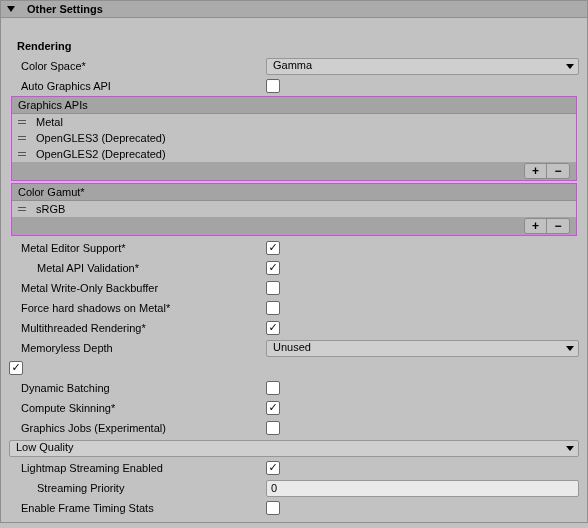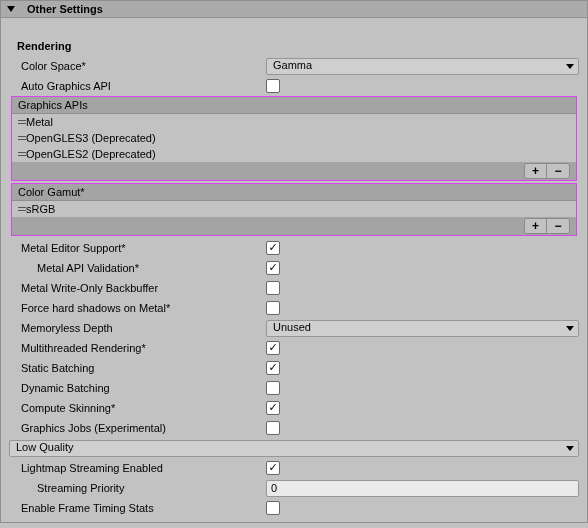--- a/index.html
+++ b/index.html
@@ -30,21 +30,21 @@
   .row .indent{padding-left:28px;}
   .row .control{flex:1 1 auto;display:flex;align-items:center;}
   .dropdown{flex:1;height:17px;background:#cfcfcf;border:1px solid var(--field-border);border-radius:2px;display:flex;align-items:flex-start;padding:0 16px 0 6px;position:relative;cursor:pointer;}
   .dropdown .arrow{position:absolute;right:4px;top:5px;width:0;height:0;border-left:4px solid transparent;border-right:4px solid transparent;border-top:5px solid #000;}
   .checkbox{width:14px;height:14px;background:#fff;border:1px solid var(--check-border);border-radius:2px;display:flex;align-items:center;justify-content:center;cursor:pointer;}
   .checkbox.checked::after{content:"✓";font-size:11px;line-height:1;margin-top:-1px;}
   .numfield{flex:1;height:17px;background:#eaeaea;border:1px solid var(--field-border);border-radius:2px;padding:0 4px;display:flex;align-items:center;}
   .listbox{margin:0 6px;border:1px solid #d946ef;}
   .listbox .list-header{background:var(--list-header);padding:2px 6px;border-bottom:1px solid #8f8f8f;}
   .listbox .list-rows{background:var(--list-row);}
-  .list-row{display:flex;align-items:center;height:16px;padding:0 6px;}
+  .list-row{display:flex;align-items:center;height:16px;padding:0 6px;gap:10px;}
   .list-row .grip{display:inline-flex;flex-direction:column;gap:2px;}
   .list-row .grip span{display:block;width:8px;height:1px;background:#555;}
   .listbox .footer{display:flex;justify-content:flex-end;align-items:center;background:var(--list-header);height:18px;gap:0;}
   .footer .pill{display:flex;border:1px solid var(--btn-border);border-radius:3px;overflow:hidden;margin-right:6px;}
   .footer .pill button{width:22px;height:14px;background:var(--btn);border:none;border-right:1px solid var(--btn-border);display:flex;align-items:center;justify-content:center;font-size:12px;font-weight:bold;cursor:pointer;}
   .footer .pill button:last-child{border-right:none;}
   .spacer{height:2px;}
 </style>
 </head>
 <body>
@@ -148,36 +148,35 @@
           <div class="checkbox"></div>
         </div>
     </div>
     <div class="row">
       <div class="label">Force hard shadows on Metal*</div>
       <div class="control">
           <div class="checkbox"></div>
         </div>
     </div>
     <div class="row">
+      <div class="label">Multithreaded Rendering*</div>
+      <div class="control">
+          <div class="checkbox checked"></div>
+        </div>
+    </div>
+    <div class="row">
       <div class="label">Memoryless Depth</div>
       <div class="control">
         <div class="dropdown">
           <span>Unused</span>
           <span class="arrow"></span>
         </div>
       </div>
     </div>
     <div class="row">
-      <div class="label">Multithreaded Rendering*</div>
-      <div class="control">
-          <div class="checkbox checked"></div>
-        </div>
-    </div>
-    <div class="row">
-      <div class="label">Static Batching</div>
       <div class="control">
           <div class="checkbox checked"></div>
         </div>
     </div>
     <div class="row">
       <div class="label">Dynamic Batching</div>
       <div class="control">
           <div class="checkbox"></div>
         </div>
     </div>

